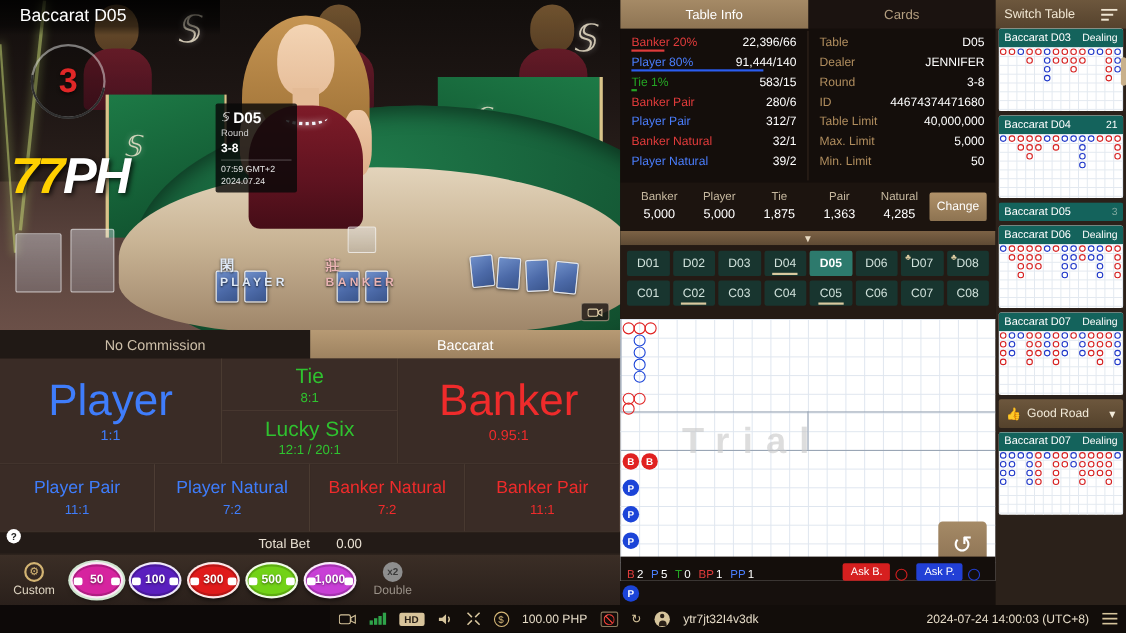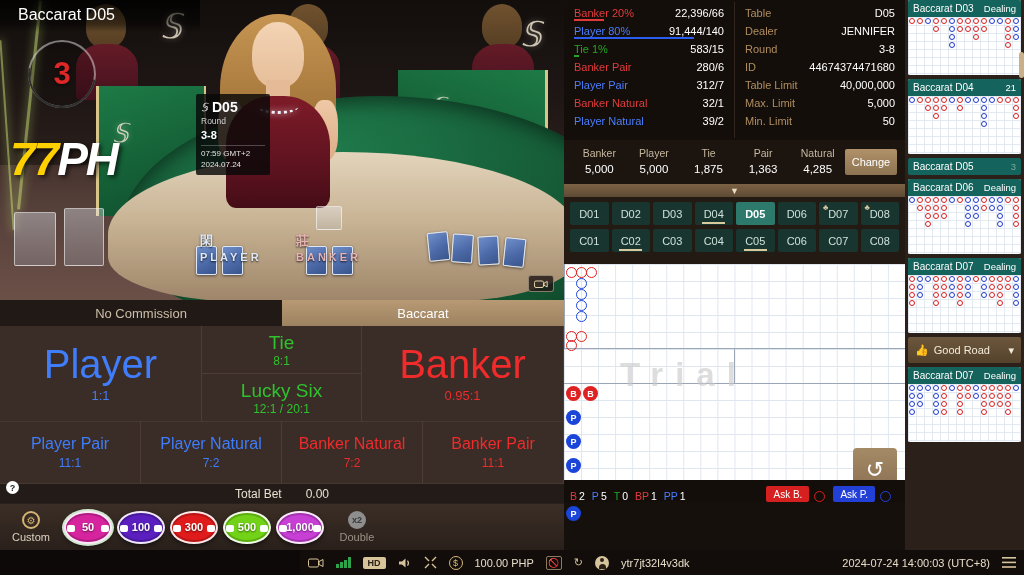--- a/index.html
+++ b/index.html
@@ -510,20 +510,24 @@
           <span>1,000</span>
         </div>
       </div>
     <div class="chip-double">
       <div class="x2">x2</div>
       <span>Double</span>
     </div>
   </div>
 
   <div class="center-panel">
+    <div class="ci-head">
+      <div class="h-active">Table Info</div>
+      <div class="h-plain">Cards</div>
+    </div>
 
     <div class="ci-body">
       <div class="ci-left" id="stats-col">
           <div class="ci-row">
             <span class="k k-banker">Banker 20%</span>
             <span class="v">22,396/66</span>
             <div class="ci-bar" style="width: 20%; background: rgb(224, 59, 59);"></div>
           </div>
           <div class="ci-row">
             <span class="k k-player">Player 80%</span>
@@ -706,20 +710,28 @@
         <span style="flex:1"></span>
         <div class="ask-b">Ask B.</div>
         <div class="ask-o" style="border-color:#d61f1f"></div>
         <div class="ask-p">Ask P.</div>
         <div class="ask-o" style="border-color:#2240d6"></div>
       </div>
     </div>
   </div>
 
   <div class="sidebar">
+    <div class="sb-head">
+      <span>Switch Table</span>
+      <svg width="15" height="11" viewBox="0 0 15 11">
+        <rect x="0" y="0" width="15" height="1.8" fill="#f0e6d2"></rect>
+        <rect x="0" y="4.5" width="11" height="1.8" fill="#f0e6d2"></rect>
+        <rect x="0" y="9" width="7" height="1.8" fill="#f0e6d2"></rect>
+      </svg>
+    </div>
     <div id="sidebar-list">
         <div class="sb-card">
           <div class="sb-card-head">
             <span>Baccarat D03</span>
             <span class="st">Dealing</span>
           </div>
           <div class="sb-road">
             <div class="sr r" style="left: 1px; top: 1px;"></div>
             <div class="sr r" style="left: 9px; top: 1px;"></div>
             <div class="sr b" style="left: 17px; top: 1px;"></div>

